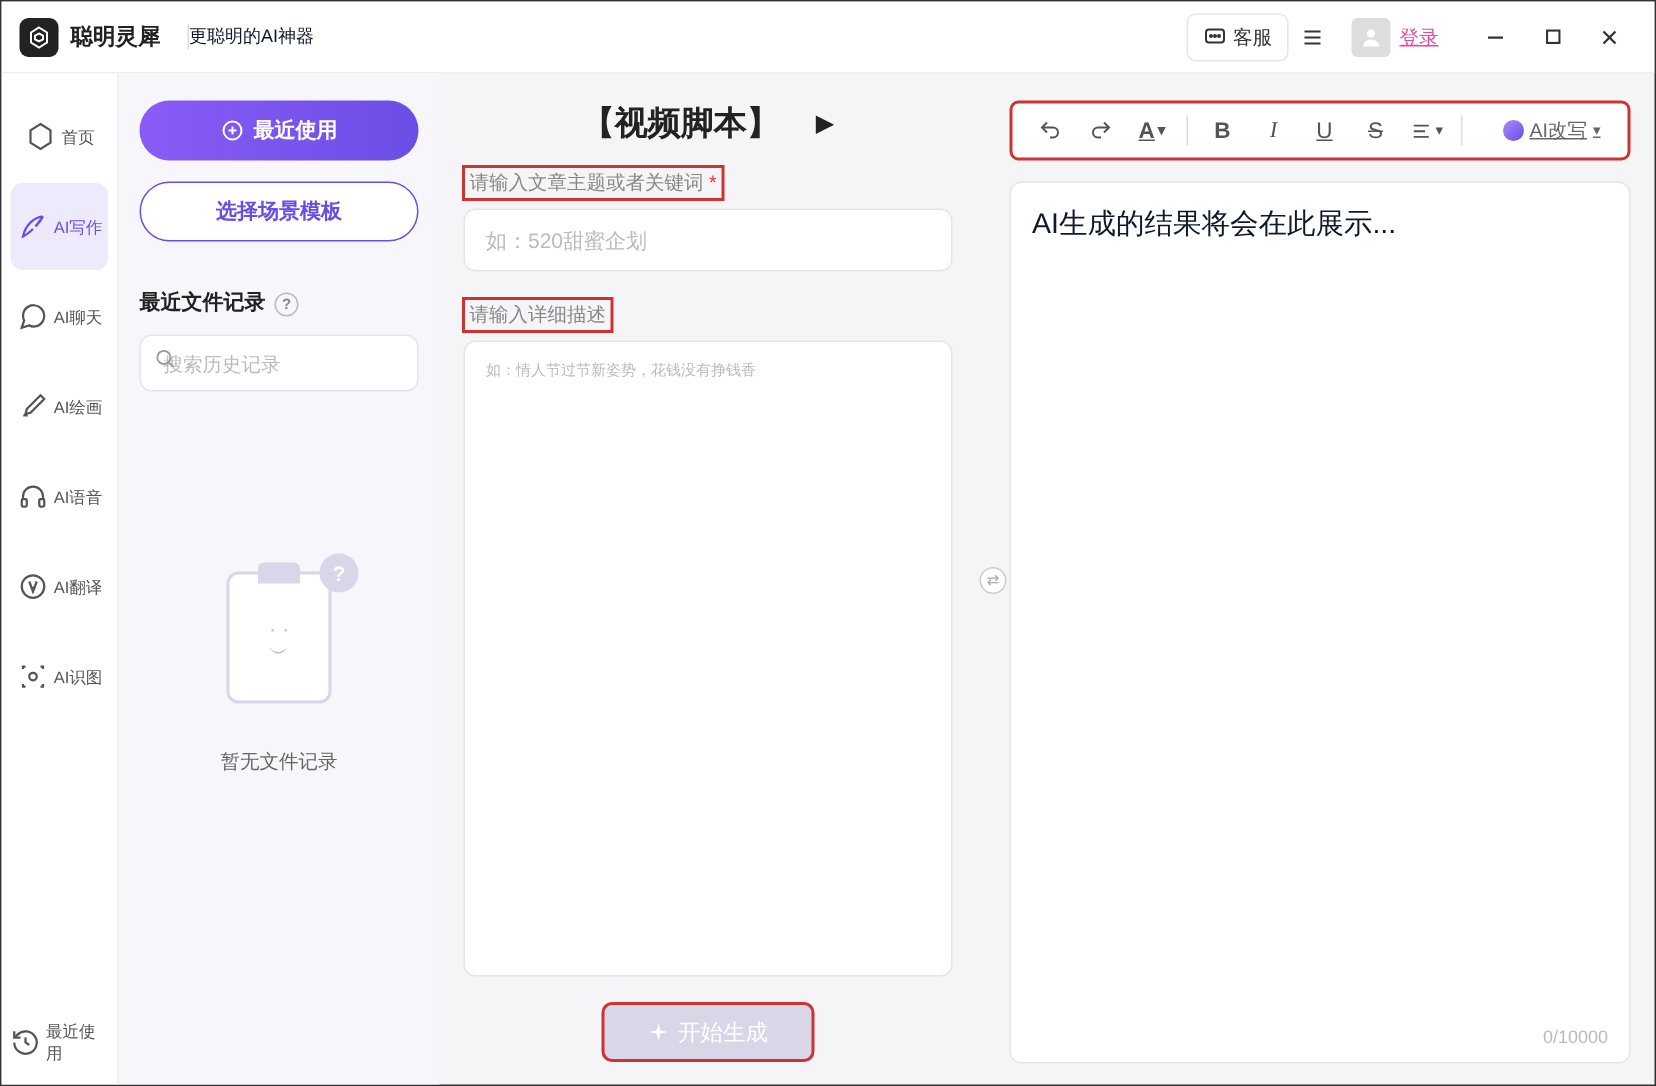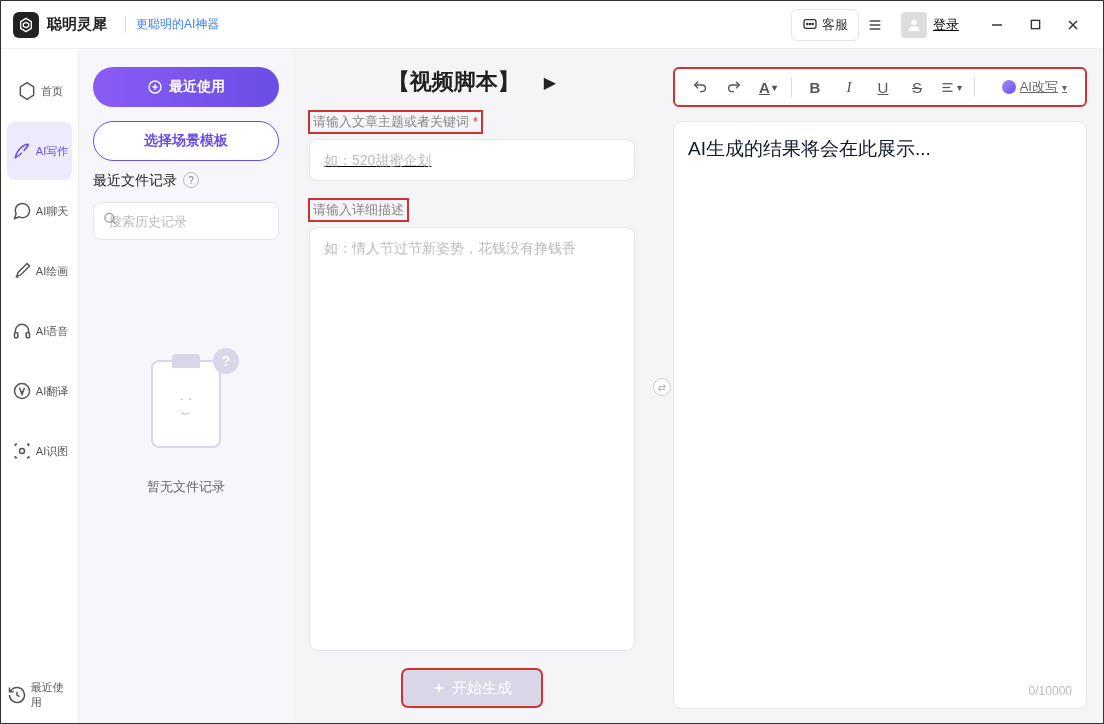--- a/index.html
+++ b/index.html
@@ -4,25 +4,25 @@
 <style>
 * { margin: 0; padding: 0; box-sizing: border-box; font-family: "Microsoft YaHei", -apple-system, sans-serif; }
 body { width: 1104px; height: 724px; background: #f5f5f7; overflow: hidden; border: 1px solid #333; }
 
 
 .titlebar { height: 48px; display: flex; align-items: center; padding: 0 12px; background: #fff; border-bottom: 1px solid #eee; }
 .logo-wrap { display: flex; align-items: center; gap: 8px; }
 .logo-icon { width: 26px; height: 26px; background: #222; border-radius: 6px; display: flex; align-items: center; justify-content: center; }
 .logo-icon svg { width: 16px; height: 16px; }
 .app-name { font-size: 15px; font-weight: 700; color: #222; }
-.app-tagline { font-size: 12px; color: #3b82f6; margin-left: 10px; padding-left: 10px; border-left: 1px solid #ddd; text-align: right; }
+.app-tagline { font-size: 12px; color: #0f172a; margin-left: 10px; border-left: 1px solid #ddd; text-align: right; }
 .titlebar-right { margin-left: auto; display: flex; align-items: center; gap: 0; }
 .cs-btn { display: flex; align-items: center; gap: 4px; padding: 6px 10px; border: 1px solid #e5e5ea; border-radius: 6px; font-size: 13px; color: #333; cursor: pointer; }
 .menu-btn { width: 32px; height: 32px; display: flex; align-items: center; justify-content: center; cursor: pointer; font-size: 16px; color: #333; }
-.login-btn { display: flex; align-items: center; gap: 6px; padding: 4px 10px; border-radius: 6px; cursor: pointer; font-size: 13px; color: #000000; text-decoration: underline; }
+.login-btn { display: flex; align-items: center; gap: 6px; padding: 4px 10px; border-radius: 6px; cursor: pointer; font-size: 13px; color: #ec4899; text-decoration: underline; }
 .avatar-placeholder { width: 26px; height: 26px; background: #ddd; border-radius: 4px; display: flex; align-items: center; justify-content: center; }
 .win-controls { display: flex; gap: 2px; margin-left: 10px; }
 .win-btn { width: 36px; height: 32px; display: flex; align-items: center; justify-content: center; cursor: pointer; font-size: 14px; }
 
 
 .main { display: flex; height: calc(724px - 48px); }
 
 
 .sidebar { width: 78px; background: #fff; display: flex; flex-direction: column; padding-top: 12px; border-right: 1px solid #eee; }
 .sb-item { display: flex; flex-direction: row; align-items: center; justify-content: center; height: 58px; cursor: pointer; gap: 3px; margin: 1px 6px; border-radius: 8px; }
@@ -30,43 +30,43 @@
 .sb-icon { width: 22px; height: 22px; display: flex; align-items: center; justify-content: center; color: #555; }
 .sb-item.active .sb-icon { color: #6b4de6; }
 .sb-label { font-size: 11px; color: #555; }
 .sb-item.active .sb-label { color: #6b4de6; }
 .sb-sep { flex: 1; }
 
 
 .file-panel { width: 214px; padding: 18px 14px; background: #f7f6fb; }
 .btn-new { width: 100%; height: 40px; border: none; border-radius: 20px; background: linear-gradient(90deg, #8a5cf6, #6b4de6); color: #fff; font-size: 14px; font-weight: 600; display: flex; align-items: center; justify-content: center; gap: 6px; cursor: pointer; }
 .btn-template { width: 100%; height: 40px; margin-top: 14px; border: 1.5px solid #6b4de6; border-radius: 20px; background: #fff; color: #6b4de6; font-size: 14px; font-weight: 600; cursor: pointer; }
-.recent-header { display: flex; align-items: flex-start; gap: 6px; margin-top: 11px; font-size: 14px; font-weight: 400; color: #222; }
+.recent-header { display: flex; align-items: flex-end; gap: 6px; margin-top: 32px; font-size: 14px; font-weight: 700; color: #222; }
 .q-icon { width: 16px; height: 16px; border: 1px solid #bbb; border-radius: 50%; display: flex; align-items: center; justify-content: center; font-size: 10px; color: #888; }
 .search-wrap { position: relative; margin-top: 12px; }
 .search-input { width: 100%; height: 38px; border: 1px solid #e5e5ea; border-radius: 8px; padding: 0 12px 0 15px; font-size: 13px; background: #fff; }
 .search-icon { position: absolute; left: 10px; top: 50%; transform: translateY(-50%); color: #999; }
 .empty-state { margin-top: 120px; text-align: center; }
 .empty-img { width: 90px; height: 100px; margin: 0 auto; position: relative; }
 .clipboard { width: 70px; height: 88px; background: #fff; border: 2px solid #d8d6e8; border-radius: 8px; margin: 0 auto; position: relative; }
 .clipboard::before { content: ""; position: absolute; top: -8px; left: 50%; transform: translateX(-50%); width: 28px; height: 14px; background: #d8d6e8; border-radius: 4px 4px 0 0; }
 .face { position: absolute; top: 28px; left: 0; right: 0; text-align: center; font-size: 14px; color: #bcb9d6; }
 .bubble-q { position: absolute; top: -12px; right: -8px; width: 26px; height: 26px; border-radius: 50%; background: #d8d6e8; color: #fff; display: flex; align-items: center; justify-content: center; font-size: 14px; font-weight: 700; }
 .empty-text { margin-top: 18px; font-size: 13px; color: #666; }
 
 
 .center { flex: 1; padding: 18px 16px; display: flex; flex-direction: column; min-width: 0; }
 .title-row { display: flex; align-items: center; justify-content: center; gap: 24px; margin-bottom: 14px; }
 .title-text { font-size: 22px; font-weight: 800; color: #222; }
 .arrow-r { font-size: 16px; color: #222; cursor: pointer; }
 .form-label { font-size: 13px; color: #888; padding: 2px 4px; display: inline-block; }
 .required { color: #e33; }
-.input-topic { width: 100%; height: 42px; border: 1px solid #e5e5ea; border-radius: 8px; padding: 0 14px; margin-top: 6px; font-size: 14px; background: #fff; text-decoration: underline; }
+.input-topic { width: 100%; height: 42px; border: 1px solid #e5e5ea; border-radius: 8px; padding: 0 14px; margin-top: 6px; font-size: 14px; background: #fff; }
 .label2-wrap { margin-top: 18px; }
-.textarea-detail { width: 100%; flex: 1; min-height: 360px; border: 1px solid #e5e5ea; border-radius: 8px; padding: 12px 14px; margin-top: 6px; font-size: 14px; background: #fff; resize: none; }
+.textarea-detail { width: 100%; flex: 1; min-height: 360px; border: 1px solid #e5e5ea; border-radius: 8px; padding: 12px 14px; margin-top: 6px; font-size: 10px; background: #fff; resize: none; }
 .btn-generate-wrap { display: flex; justify-content: center; margin-top: 18px; }
 .btn-generate { width: 140px; height: 38px; border: none; border-radius: 6px; background: #d9d6e8; color: #fff; font-size: 15px; cursor: pointer; display: flex; align-items: center; justify-content: center; gap: 6px; }
 .hl-red-box { outline: 2px solid #c33; outline-offset: -1px; }
 
 
 .divider-handle { width: 22px; display: flex; align-items: center; justify-content: center; }
 .handle { width: 18px; height: 18px; border: 1px solid #ccc; border-radius: 50%; background: #fff; display: flex; align-items: center; justify-content: center; font-size: 10px; color: #aaa; cursor: pointer; }
 .right { width: 430px; padding: 18px 16px 16px 0; display: flex; flex-direction: column; }
 .toolbar { height: 40px; border: 2px solid #c33; border-radius: 6px; display: flex; align-items: center; padding: 0 10px; gap: 4px; background: #fff; }
 .tb-btn { width: 30px; height: 28px; display: flex; align-items: center; justify-content: center; cursor: pointer; color: #555; border-radius: 4px; font-size: 15px; }

